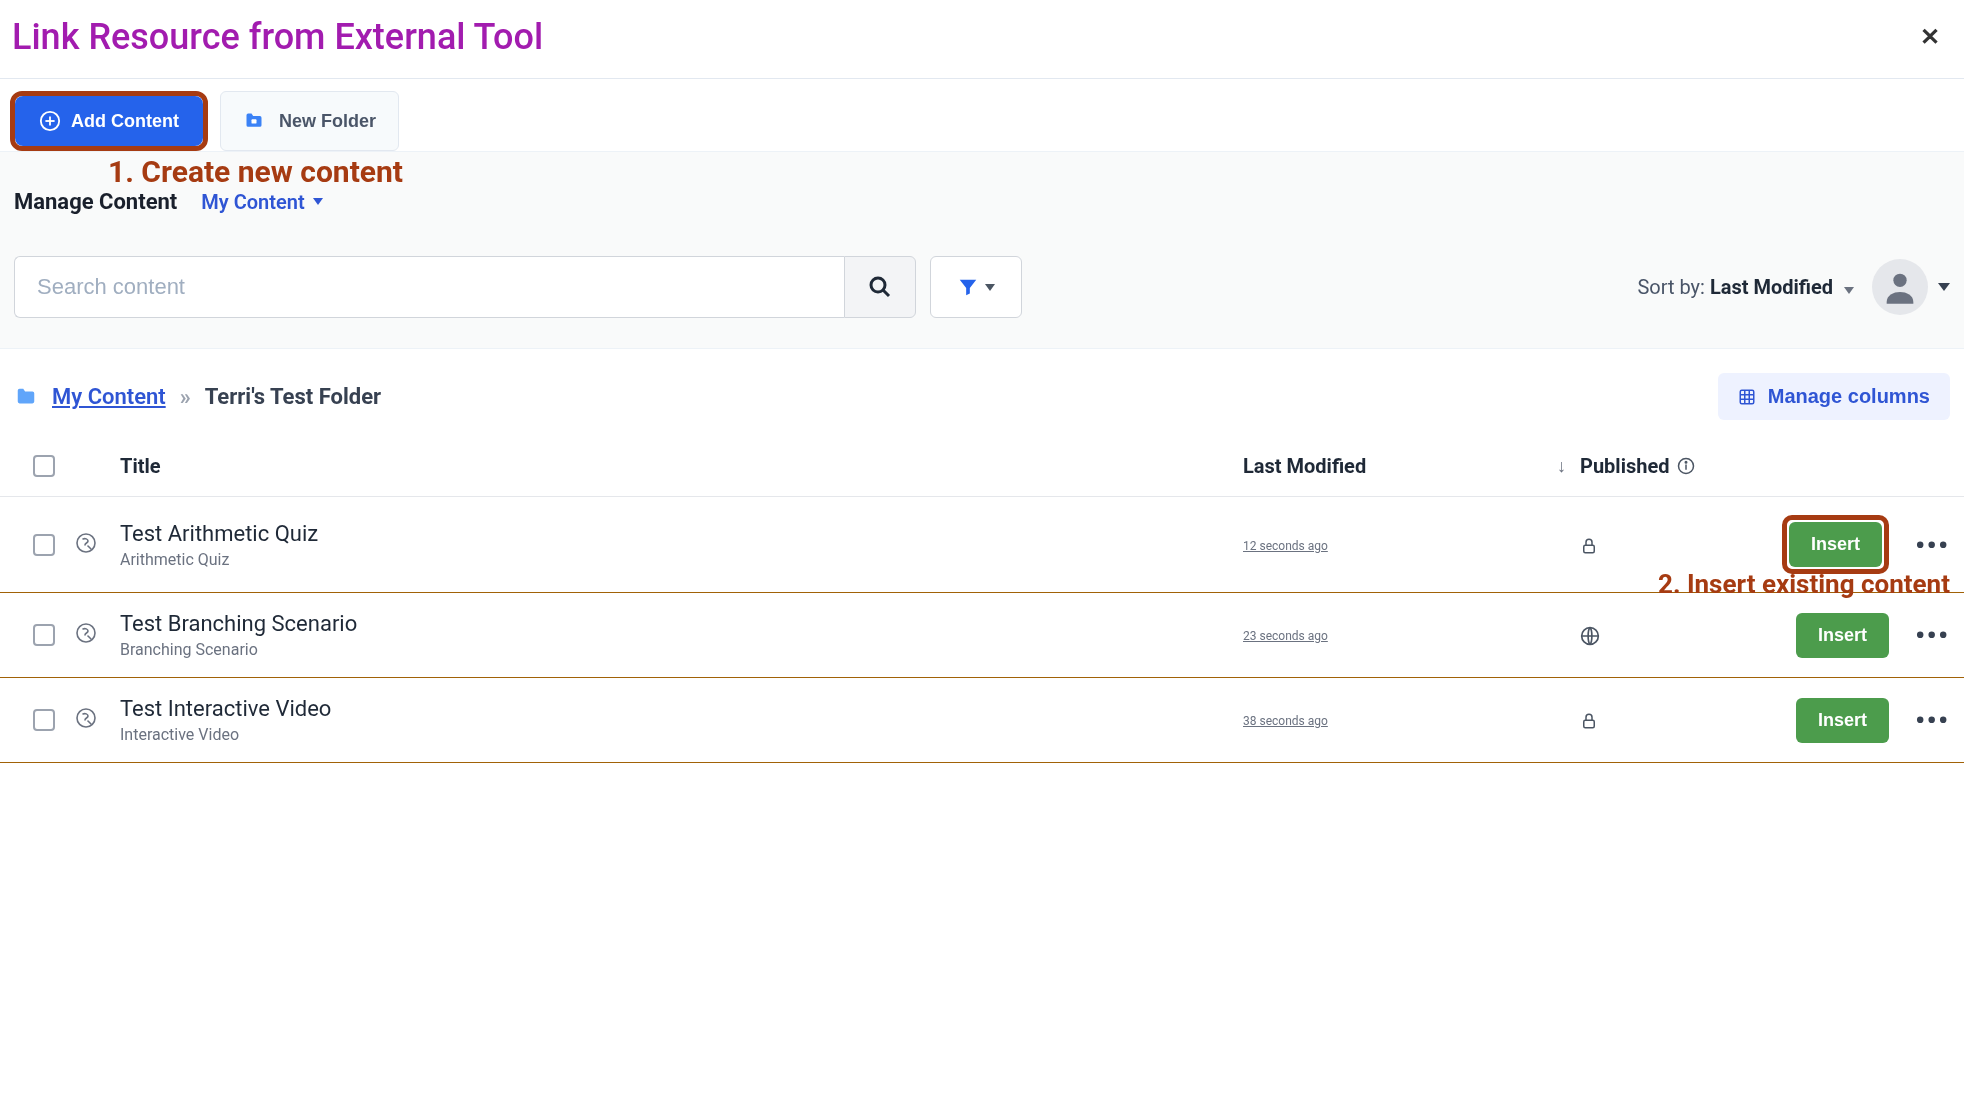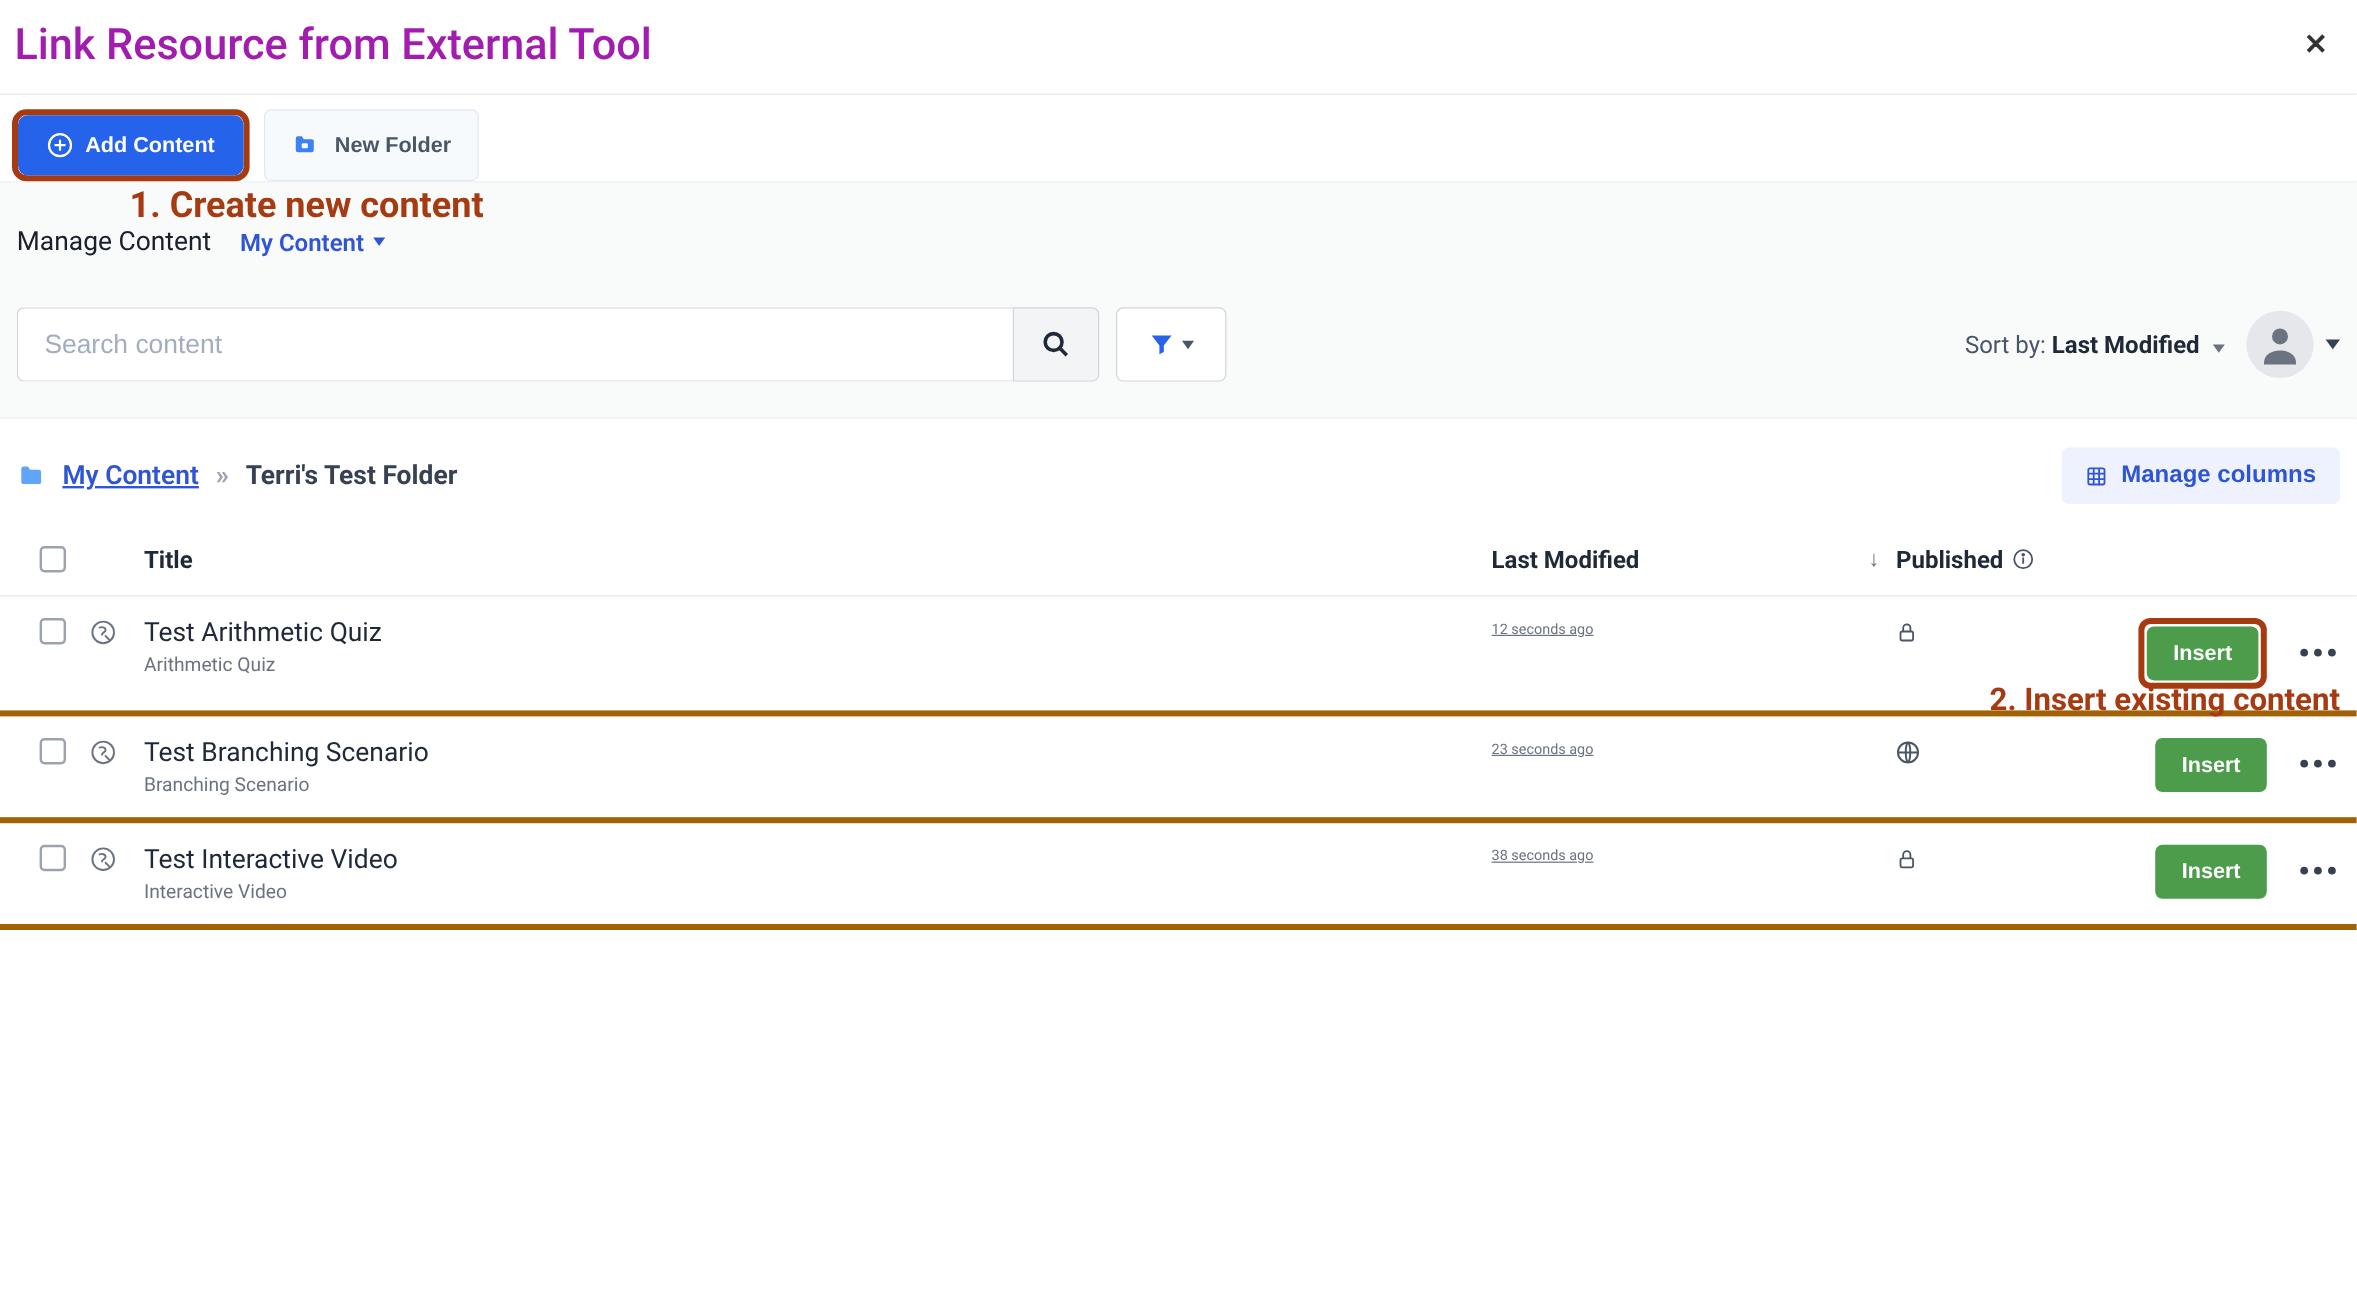--- a/index.html
+++ b/index.html
@@ -8,21 +8,21 @@
     .header h1 { font-size: 36px; font-weight: 500; color: #a21caf; }
     .close-x { font-size: 24px; font-weight: bold; color: #333; cursor: pointer; padding: 0 12px; }
     .toolbar { padding: 12px 10px 0; display: flex; gap: 12px; }
     .btn-add { display: inline-flex; align-items: center; gap: 10px; background: #2563eb; color: #fff; border: none; border-radius: 8px; padding: 14px 24px; font-size: 18px; font-weight: 600; cursor: pointer; }
     .btn-add-highlight { border: 5px solid #a63b12; border-radius: 12px; display: inline-block; }
     .btn-folder { display: inline-flex; align-items: center; gap: 14px; background: #f7fafc; color: #4a5568; border: 1px solid #e2e8f0; border-radius: 6px; padding: 14px 22px; font-size: 18px; font-weight: 600; cursor: pointer; }
     .annotation-1 { color: #a63b12; font-size: 30px; font-weight: 700; margin: 2px 0 0 94px; }
     .annotation-2 { color: #a63b12; font-size: 26px; font-weight: 700; position: absolute; right: 14px; top: 72px; white-space: nowrap; }
     .gray-band { background: #f9fafa; border-top: 1px solid #edf2f7; border-bottom: 1px solid #edf2f7; padding: 0 14px 30px; }
     .manage-row { display: flex; align-items: center; gap: 24px; margin-bottom: 42px; }
-    .manage-label { font-size: 22px; font-weight: 400; color: #1a202c; }
+    .manage-label { font-size: 22px; font-weight: 700; color: #1a202c; }
     .dropdown-link { color: #2f55d4; font-size: 20px; font-weight: 600; display: inline-flex; align-items: center; gap: 8px; cursor: pointer; }
     .search-row { display: flex; align-items: center; gap: 14px; }
     .search-wrap { display: flex; flex: 0 0 auto; }
     .search-input { width: 830px; height: 62px; border: 1px solid #d1d5db; border-right: none; border-radius: 6px 0 0 6px; padding: 0 22px; font-size: 22px; color: #718096; background: #fff; }
     .search-input::placeholder { color: #a0aec0; }
     .search-btn { width: 72px; height: 62px; border: 1px solid #d1d5db; border-radius: 0 6px 6px 0; background: #f3f4f6; display: flex; align-items: center; justify-content: center; cursor: pointer; }
     .filter-btn { width: 92px; height: 62px; border: 1px solid #d1d5db; border-radius: 6px; background: #fff; display: flex; align-items: center; justify-content: center; gap: 6px; cursor: pointer; }
     .sort-group { margin-left: auto; display: flex; align-items: center; gap: 18px; }
     .sort-label { font-size: 20px; color: #4a5568; }
     .sort-label strong { color: #1f2937; font-weight: 700; }
@@ -37,21 +37,21 @@
     .manage-cols { background: #eef2ff; color: #2f55d4; border: none; border-radius: 6px; padding: 12px 20px; font-size: 20px; font-weight: 600; display: inline-flex; align-items: center; gap: 12px; cursor: pointer; text-align: center; }
     .table { width: 100%; }
     .thead { display: flex; align-items: center; padding: 14px 14px 18px; border-bottom: 1px solid #e5e7eb; font-weight: 700; font-size: 20px; color: #1f2937; }
     .col-check { width: 60px; display: flex; justify-content: center; }
     .col-icon { width: 40px; }
     .col-title { flex: 1; padding-left: 6px; }
     .col-modified { width: 340px; }
     .col-pub { width: 170px; display: flex; align-items: center; gap: 8px; }
     .col-actions { width: 200px; display: flex; justify-content: flex-end; align-items: center; gap: 26px; }
     .sort-arrow { margin-left: -26px; margin-right: 14px; color: #6b7280; font-size: 18px; }
-    .row { display: flex; align-items: flex-start; padding: 18px 14px; border-bottom: 5px solid #a16207; position: relative; }
+    .row { display: flex; align-items: center; padding: 18px 14px; border-bottom: 1px solid #a16207; position: relative; }
     .row .col-title .name { font-size: 22px; color: #1f2937; margin-bottom: 4px; }
     .row .col-title .sub { font-size: 16px; color: #6b7280; }
     .row .col-modified, .row .col-pub { font-size: 12px; color: #6b7280; padding-top: 2px; text-decoration: underline; }
     .checkbox { width: 22px; height: 22px; border: 2px solid #9ca3af; border-radius: 4px; background: #fff; cursor: pointer; display: inline-block; }
     .type-icon { width: 24px; height: 24px; display: inline-flex; align-items: center; justify-content: center; }
     .insert-btn { background: #4c9c4c; color: #fff; border: none; border-radius: 6px; padding: 12px 22px; font-size: 18px; font-weight: 600; cursor: pointer; }
     .insert-highlight { border: 5px solid #a63b12; border-radius: 10px; padding: 2px; display: inline-block; }
     .dots { font-size: 26px; font-weight: 900; color: #374151; cursor: pointer; letter-spacing: 2px; line-height: 1; }
     .row-wrap { position: relative; }
   </style>

